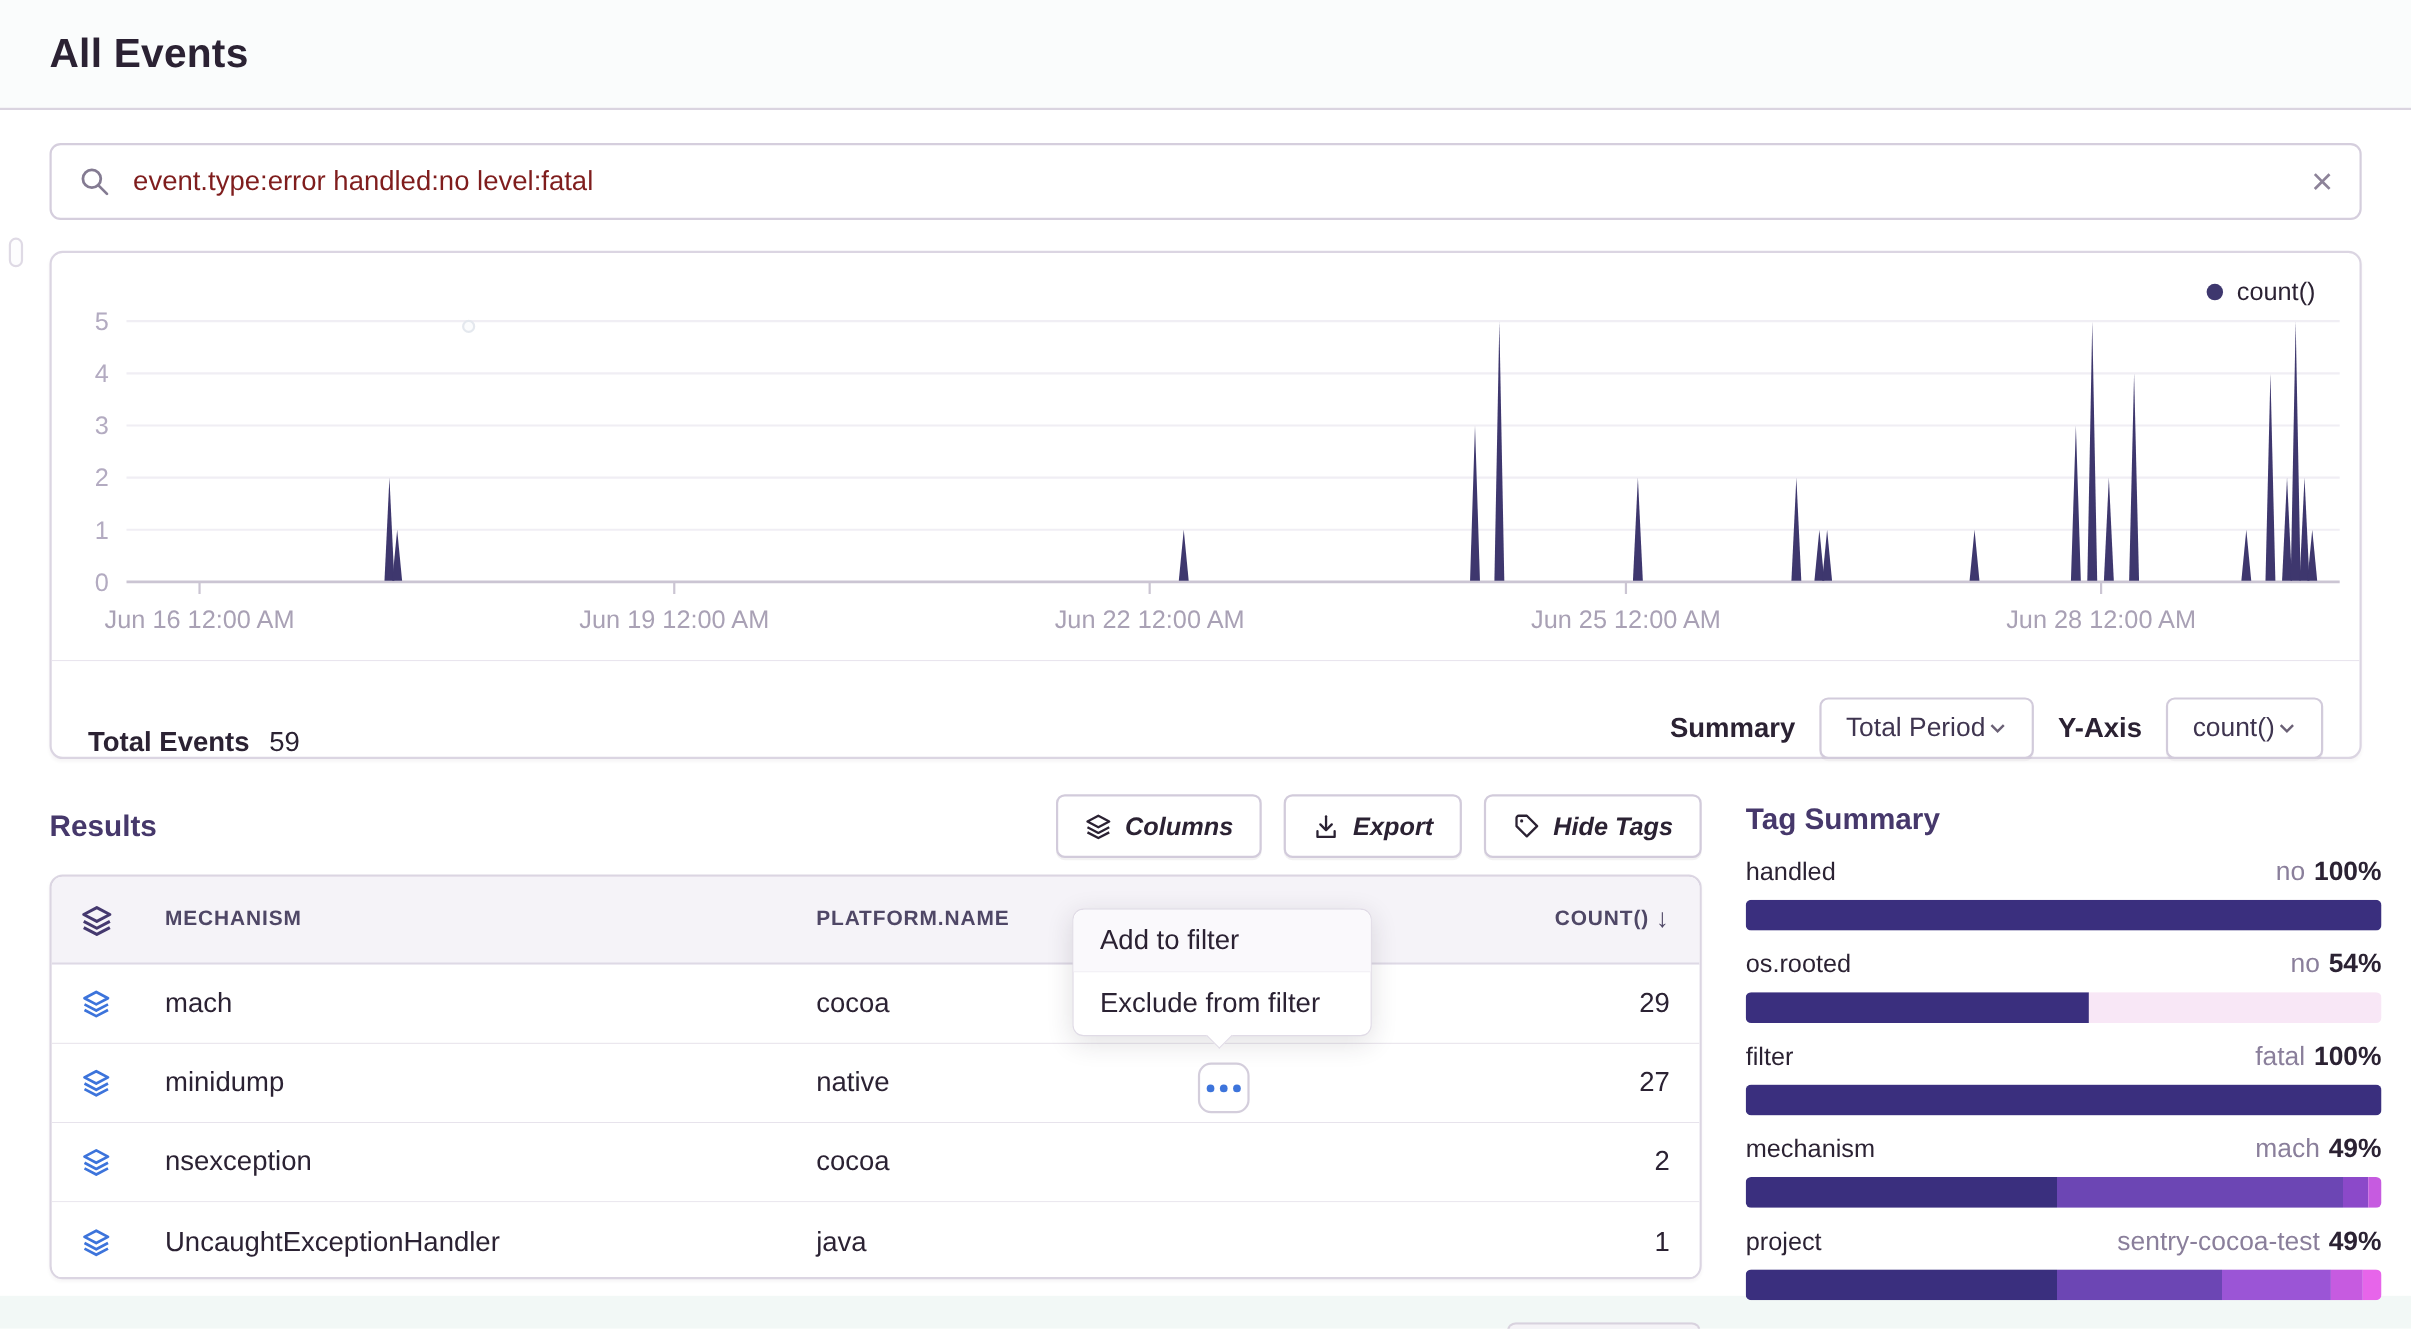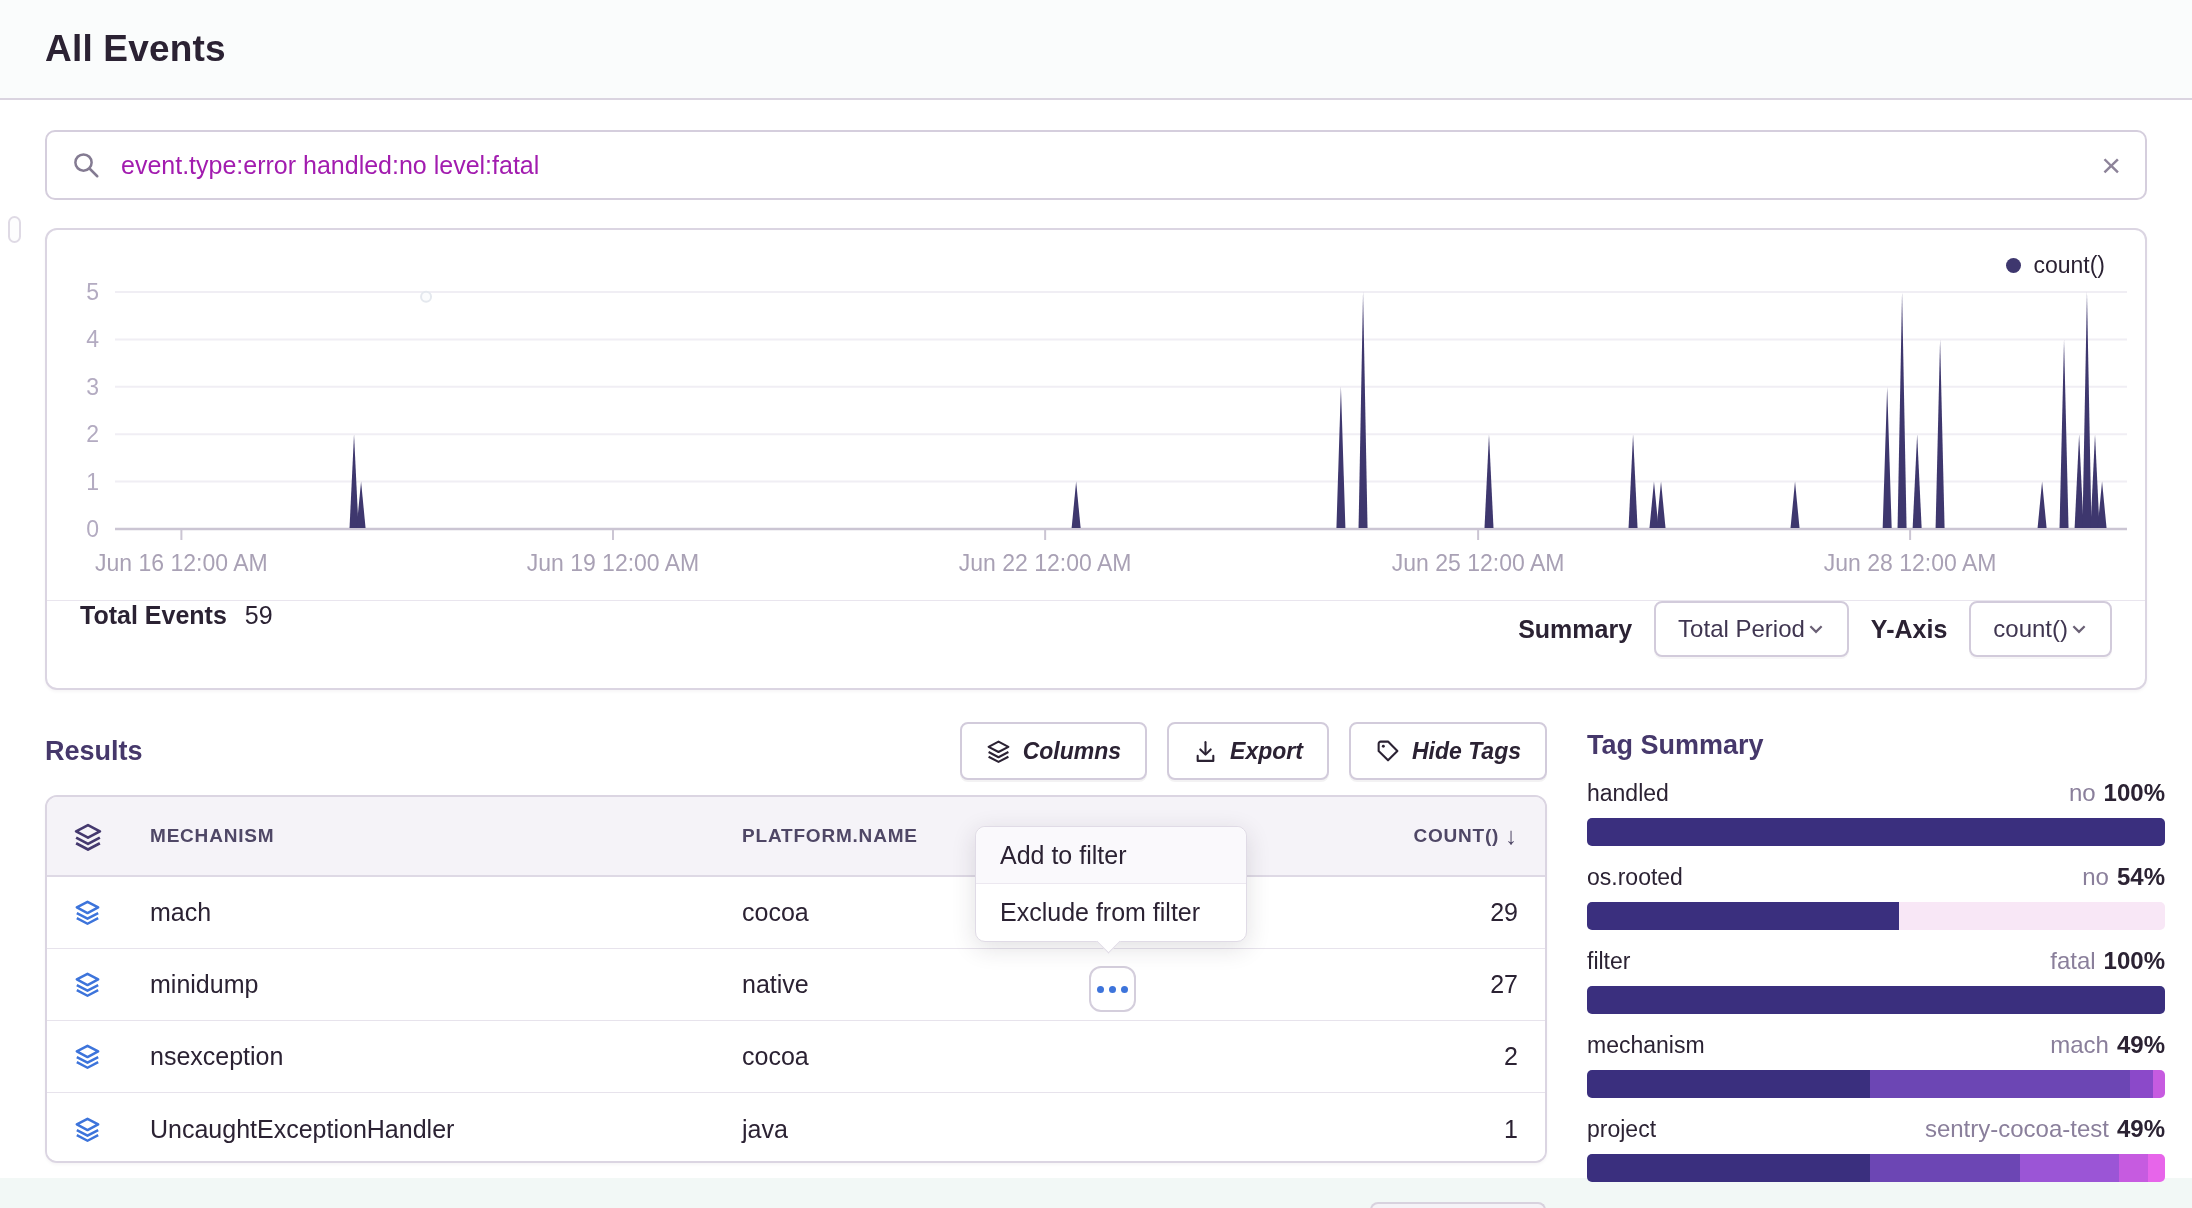--- a/index.html
+++ b/index.html
@@ -5,32 +5,32 @@
   * { margin:0; padding:0; box-sizing:border-box; }
   html,body { width:2192px; height:1208px; background:#fff; font-family:"Liberation Sans","DejaVu Sans",sans-serif; color:#2B2233; overflow:hidden; }
   .wrap { position:relative; width:2192px; height:980px; background:#fff; }
 
   
   .topbar { position:absolute; left:0; top:0; width:2192px; height:100px; background:#FAFCFC; border-bottom:2px solid #DAD4E0; display:flex; align-items:center; padding-left:45px; }
   .topbar h1 { font-size:37px; font-weight:600; color:#2B2233; letter-spacing:.2px; }
 
   
   .searchbar { position:absolute; left:45px; top:130px; width:2102px; height:70px; background:#fff; border:2px solid #D5CEDD; border-radius:10px; display:flex; align-items:center; padding:0 24px; }
-  .searchbar .q { font-size:25px; color:#a21caf; margin-left:20px; flex:1; }
+  .searchbar .q { font-size:25px; color:#7f1d1d; margin-left:20px; flex:1; }
   .clear-x { font-size:34px; color:#8D8399; line-height:1; cursor:pointer; }
 
   .drag-handle { position:absolute; left:8px; top:216px; width:13px; height:27px; border:2px solid #DFDAE5; border-radius:7px; background:#FDFDFE; }
 
   
   .chart-panel { position:absolute; left:45px; top:228px; width:2102px; height:462px; background:#fff; border:2px solid #DBD5E2; border-radius:12px; box-shadow:0 2px 3px rgba(43,34,51,.04); }
   .legend { position:absolute; top:22px; right:40px; display:flex; align-items:center; gap:12px; font-size:23px; color:#2B2233; }
   .legend .dot { width:15px; height:15px; border-radius:50%; background:#3E376E; }
   .chart-area { position:absolute; left:0; top:34px; width:2098px; height:350px; }
   .chart-divider { position:absolute; left:0; top:370px; width:100%; height:1px; background:#E9E5EE; }
-  .chart-footer { position:absolute; left:0; top:371px; width:100%; height:89px; display:flex; align-items:flex-start; padding:0 33px; }
+  .chart-footer { position:absolute; left:0; top:371px; width:100%; height:89px; display:flex; align-items:flex-end; padding:0 33px; }
   .tf-label { font-weight:700; font-size:25px; color:#2B2233; }
   .tf-value { font-size:25px; color:#2B2233; margin-left:18px; }
   .cf-right { margin-left:auto; display:flex; align-items:center; gap:22px; }
   .dd { height:56px; border:2px solid #D2CBDB; border-radius:8px; background:#fff; display:flex; align-items:center; gap:2px; padding:0 22px; font-size:24px; color:#3F3550; box-shadow:0 2px 0 rgba(43,34,51,.04); cursor:pointer; }
   .chev { width:18px; height:18px; stroke:#6A6075; }
 
   
   .results-h { position:absolute; left:45px; top:722px; width:1502px; height:58px; display:flex; align-items:center; }
   .results-h h2 { font-size:27px; font-weight:700; color:#46386B; }
   .btns { margin-left:auto; display:flex; gap:20px;font-style:italic; }

